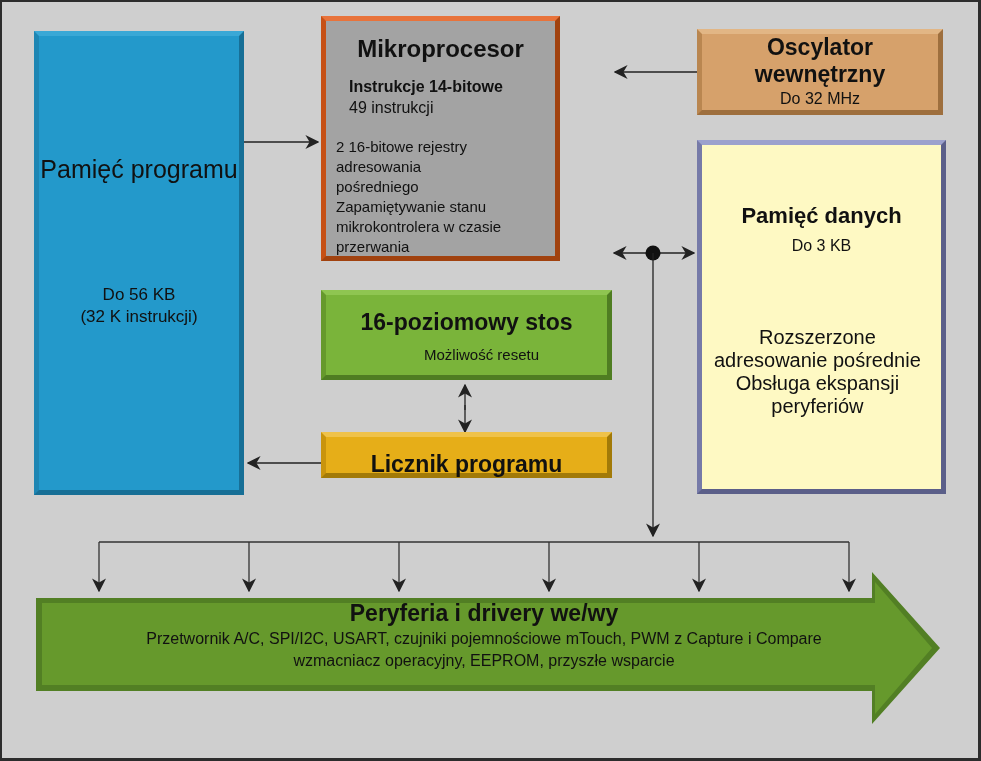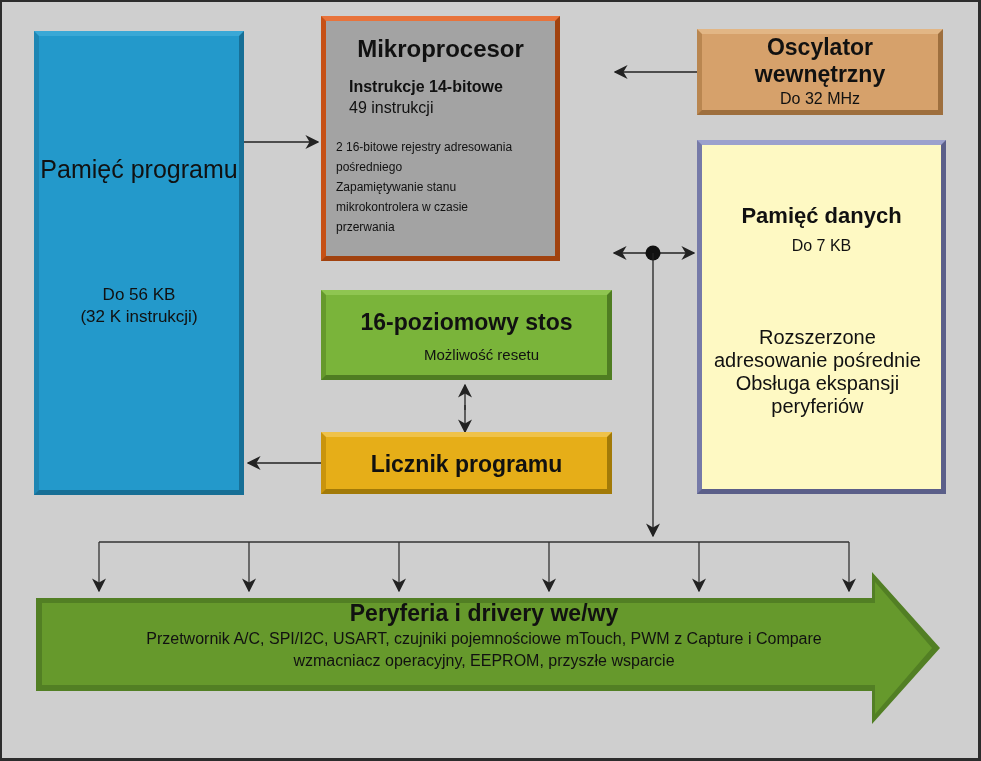--- a/index.html
+++ b/index.html
@@ -30,21 +30,21 @@
   #pm .sub { position: absolute; left: 0; right: 0; top: 204px; font-size: 17px; line-height: 22px; margin-top: 44px; }
 
   #mp {
     left: 321px; top: 16px; width: 239px; height: 245px;
     background: #a3a3a3;
     border-color: #e8733b #a1420f #a1420f #c65015;
   }
   #mp .title { position: absolute; left: 0; right: 0; top: 14px; text-align: center; font-weight: bold; font-size: 24px; }
   #mp .l1 { position: absolute; left: 23px; top: 57px; font-weight: bold; font-size: 16px; }
   #mp .l2 { position: absolute; left: 23px; top: 78px; font-size: 16px; }
-  #mp .desc { position: absolute; left: 10px; top: 116px; font-size: 12px; line-height: 20px; white-space: pre-line; }
+  #mp .desc { position: absolute; left: 10px; top: 116px; font-size: 15px; line-height: 20px; white-space: pre-line; }
 
   #osc {
     left: 697px; top: 29px; width: 246px; height: 86px;
     background: #d6a16b;
     border-color: #e2b685 #9e6f3e #9e6f3e #b98650;
     text-align: center;
   }
   #osc .title { position: absolute; left: 0; right: 0; top: 0px; font-weight: bold; font-size: 23px; line-height: 27px; white-space: pre-line; }
   #osc .sub { position: absolute; left: 0; right: 0; top: 56px; font-size: 16px; }
 
@@ -60,21 +60,21 @@
   #stos {
     left: 321px; top: 290px; width: 291px; height: 90px;
     background: #7ab43a;
     border-color: #8fc551 #4f7d22 #4f7d22 #66992c;
     text-align: center;
   }
   #stos .title { position: absolute; left: 0; right: 0; top: 14px; font-weight: bold; font-size: 23px; }
   #stos .sub { position: absolute; left: 30px; right: 0; top: 51px; font-size: 15px; }
 
   #lp {
-    left: 321px; top: 432px; width: 291px; height: 62px;
+    left: 321px; top: 432px; width: 291px; height: 46px;
     background: #e6ae18;
     border-color: #efc24a #a27a08 #a27a08 #c9940d;
     text-align: center;
   }
   #lp .title { position: absolute; left: 0; right: 0; top: 14px; font-weight: bold; font-size: 23px; }
 
   #per-text { position: absolute; left: 38px; top: 598px; width: 892px; text-align: center; color: #111; }
   #per-text .title { font-weight: bold; font-size: 23px; line-height: 30px; margin-left: 0; }
   #per-text .d1 { font-size: 16px; line-height: 22px; }
   #per-text .d2 { font-size: 16px; line-height: 22px; }
@@ -143,21 +143,21 @@
 </div>
 
 <div class="box bevel" id="osc">
   <div class="title">Oscylator
 wewnętrzny</div>
   <div class="sub">Do 32 MHz</div>
 </div>
 
 <div class="box bevel" id="pd">
   <div class="title">Pamięć danych</div>
-  <div class="sub">Do 7 KB</div>
+  <div class="sub">Do 3 KB</div>
   <div class="desc">Rozszerzone
 adresowanie pośrednie
 Obsługa ekspansji
 peryferiów</div>
 </div>
 
 <div class="box bevel" id="stos">
   <div class="title">16-poziomowy stos</div>
   <div class="sub">Możliwość resetu</div>
 </div>

